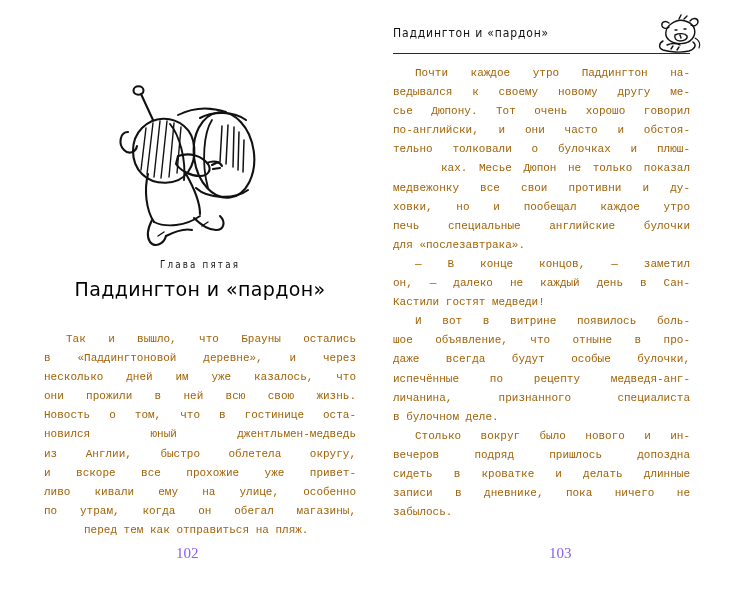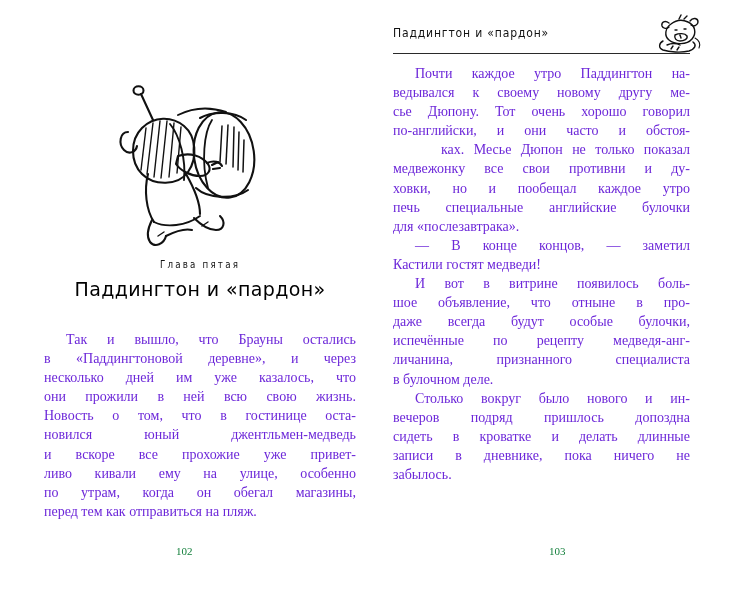--- a/index.html
+++ b/index.html
@@ -106,48 +106,48 @@
   .body-right {
     position: absolute;
     left: 393px;
     top: 64px;
     width: 297px;
   }
 
   
   .para {
     margin: 0;
-    font-family: Liberation Serif, serif;
-    font-size: 14px;
+    font-family: Liberation Mono, monospace;
+    font-size: 11px;
     line-height: 19.1px;
     text-align: justify;
     text-justify: inter-word;
-    color: #6d28d9;
+    color: #a16207;
     hyphens: none;
   }
   .para + .para { margin-top: 0; }
   
   .jline {
     display: block;
     text-align: justify;
     text-align-last: justify;
     white-space: pre;
   }
   .jline.last {
     text-align-last: left;
   }
   .jline.first-indent { text-indent: 22px; }
 
   
   .folio {
     position: absolute;
     top: 545px;
     font-family: "Liberation Serif", serif;
-    font-size: 11px;
-    color: #15803d;
+    font-size: 15px;
+    color: #8b5cf6;
   }
   .folio-left  { left: 176px; }
   .folio-right { left: 549px; }
 </style>
 </head>
 <body>
 
 <div id="page">
 
   <div class="leaf leaf-left">
@@ -214,24 +214,25 @@
     </div>
 
     <div class="body-left">
         <p class="para">
           <span class="jline first-indent" style="white-space: normal;">Так и вышло, что Брауны остались</span>
           <span class="jline" style="white-space: normal;">в «Паддингтоновой деревне», и через</span>
           <span class="jline" style="white-space: normal;">несколько дней им уже казалось, что</span>
           <span class="jline" style="white-space: normal;">они прожили в ней всю свою жизнь.</span>
           <span class="jline" style="white-space: normal;">Новость о том, что в гостинице оста-</span>
           <span class="jline" style="white-space: normal;">новился юный джентльмен-медведь</span>
+          <span class="jline" style="white-space: normal;">из Англии, быстро облетела округу,</span>
           <span class="jline" style="white-space: normal;">и вскоре все прохожие уже привет-</span>
           <span class="jline" style="white-space: normal;">ливо кивали ему на улице, особенно</span>
           <span class="jline" style="white-space: normal;">по утрам, когда он обегал магазины,</span>
-          <span class="jline last" style="white-space: normal;">перед тем как отправиться на пляж.</span>
+          <span class="jline last" style="white-space: normal; margin-left: 40px;">перед тем как отправиться на пляж.</span>
         </p>
       </div>
 
     <div class="folio folio-left">102</div>
   </div>
 
   <div class="leaf leaf-right"></div>
 
   <div class="runhead">
     <div class="runhead-title">Паддингтон и «пардон»</div>
@@ -265,28 +266,30 @@
       </g>
     </svg>
   </div>
 
   <div class="body-right">
       <p class="para">
         <span class="jline first-indent" style="white-space: normal;">Почти каждое утро Паддингтон на-</span>
         <span class="jline" style="white-space: normal;">ведывался к своему новому другу ме-</span>
         <span class="jline" style="white-space: normal;">сье Дюпону. Тот очень хорошо говорил</span>
         <span class="jline" style="white-space: normal;">по-английски, и они часто и обстоя-</span>
+        <span class="jline" style="white-space: normal;">тельно толковали о булочках и плюш-</span>
         <span class="jline" style="white-space: normal; margin-left: 48px;">ках. Месье Дюпон не только показал</span>
         <span class="jline" style="white-space: normal;">медвежонку все свои противни и ду-</span>
         <span class="jline" style="white-space: normal;">ховки, но и пообещал каждое утро</span>
         <span class="jline" style="white-space: normal;">печь специальные английские булочки</span>
         <span class="jline last" style="white-space: normal;">для «послезавтрака».</span>
       </p>
       <p class="para">
         <span class="jline first-indent" style="white-space: normal;">— В конце концов, — заметил</span>
+        <span class="jline" style="white-space: normal;">он, — далеко не каждый день в Сан-</span>
         <span class="jline last" style="white-space: normal;">Кастили гостят медведи!</span>
       </p>
       <p class="para">
         <span class="jline first-indent" style="white-space: normal;">И вот в витрине появилось боль-</span>
         <span class="jline" style="white-space: normal;">шое объявление, что отныне в про-</span>
         <span class="jline" style="white-space: normal;">даже всегда будут особые булочки,</span>
         <span class="jline" style="white-space: normal;">испечённые по рецепту медведя-анг-</span>
         <span class="jline" style="white-space: normal;">личанина, признанного специалиста</span>
         <span class="jline last" style="white-space: normal;">в булочном деле.</span>
       </p>

